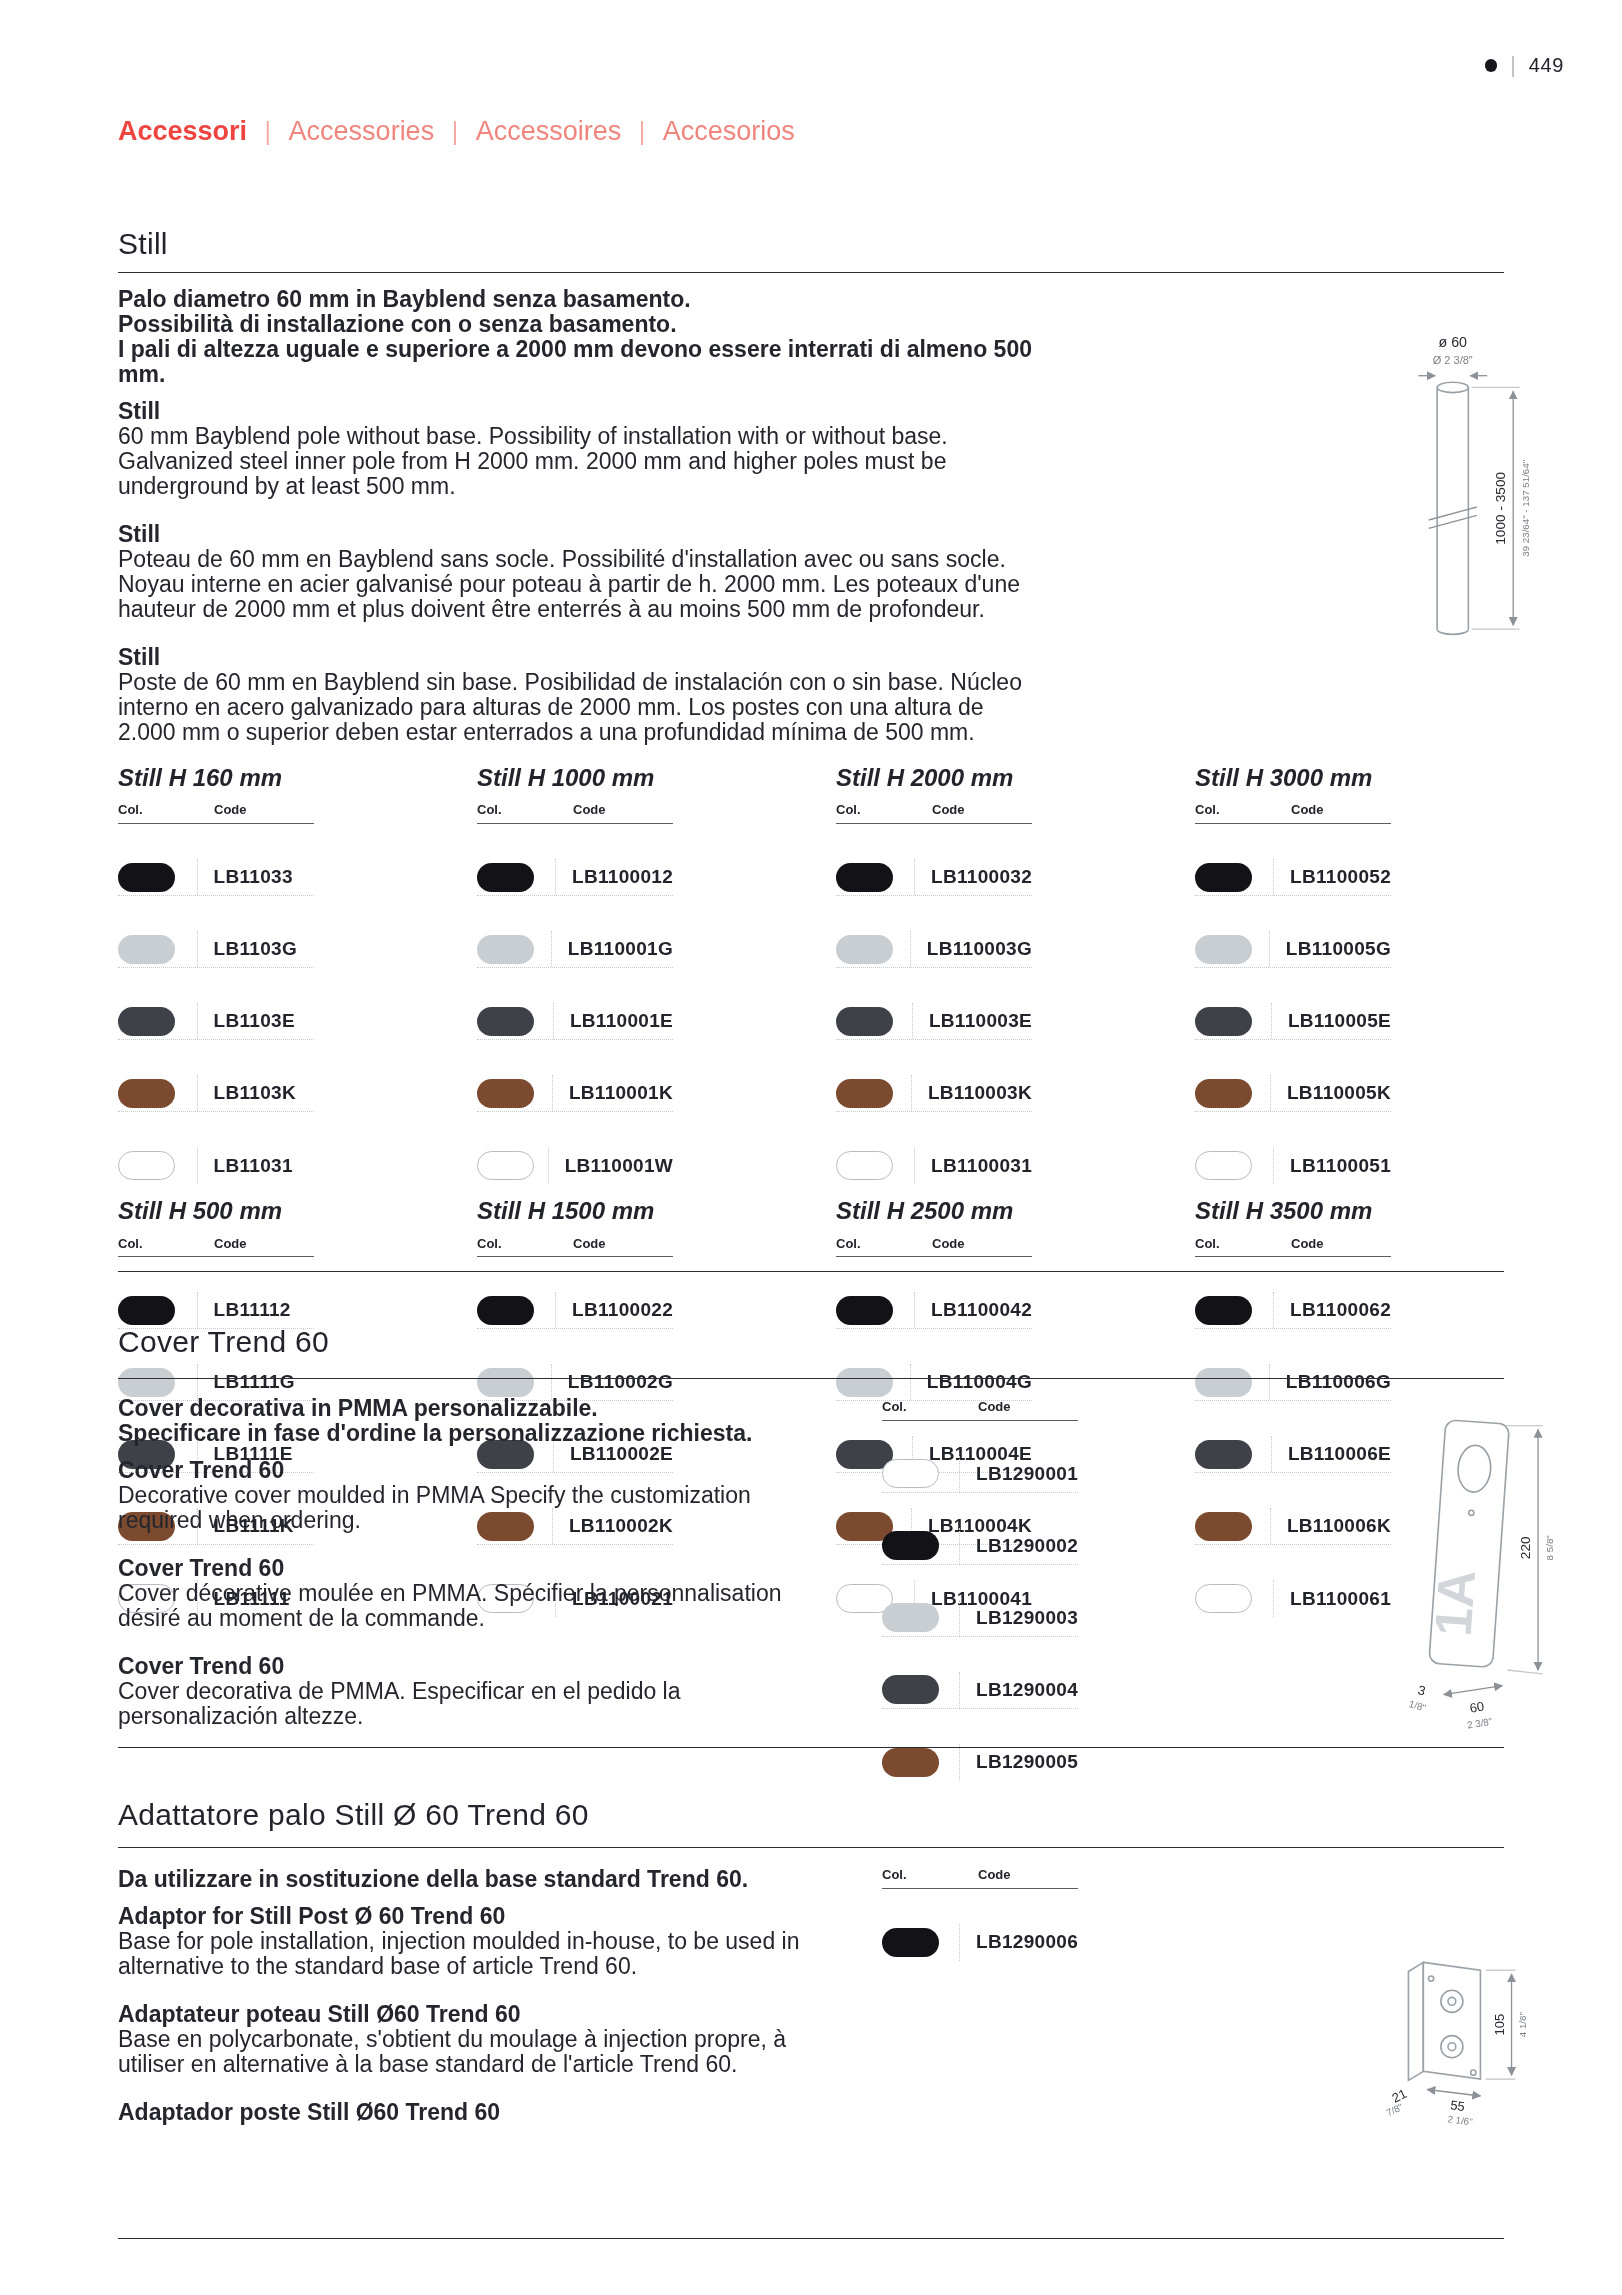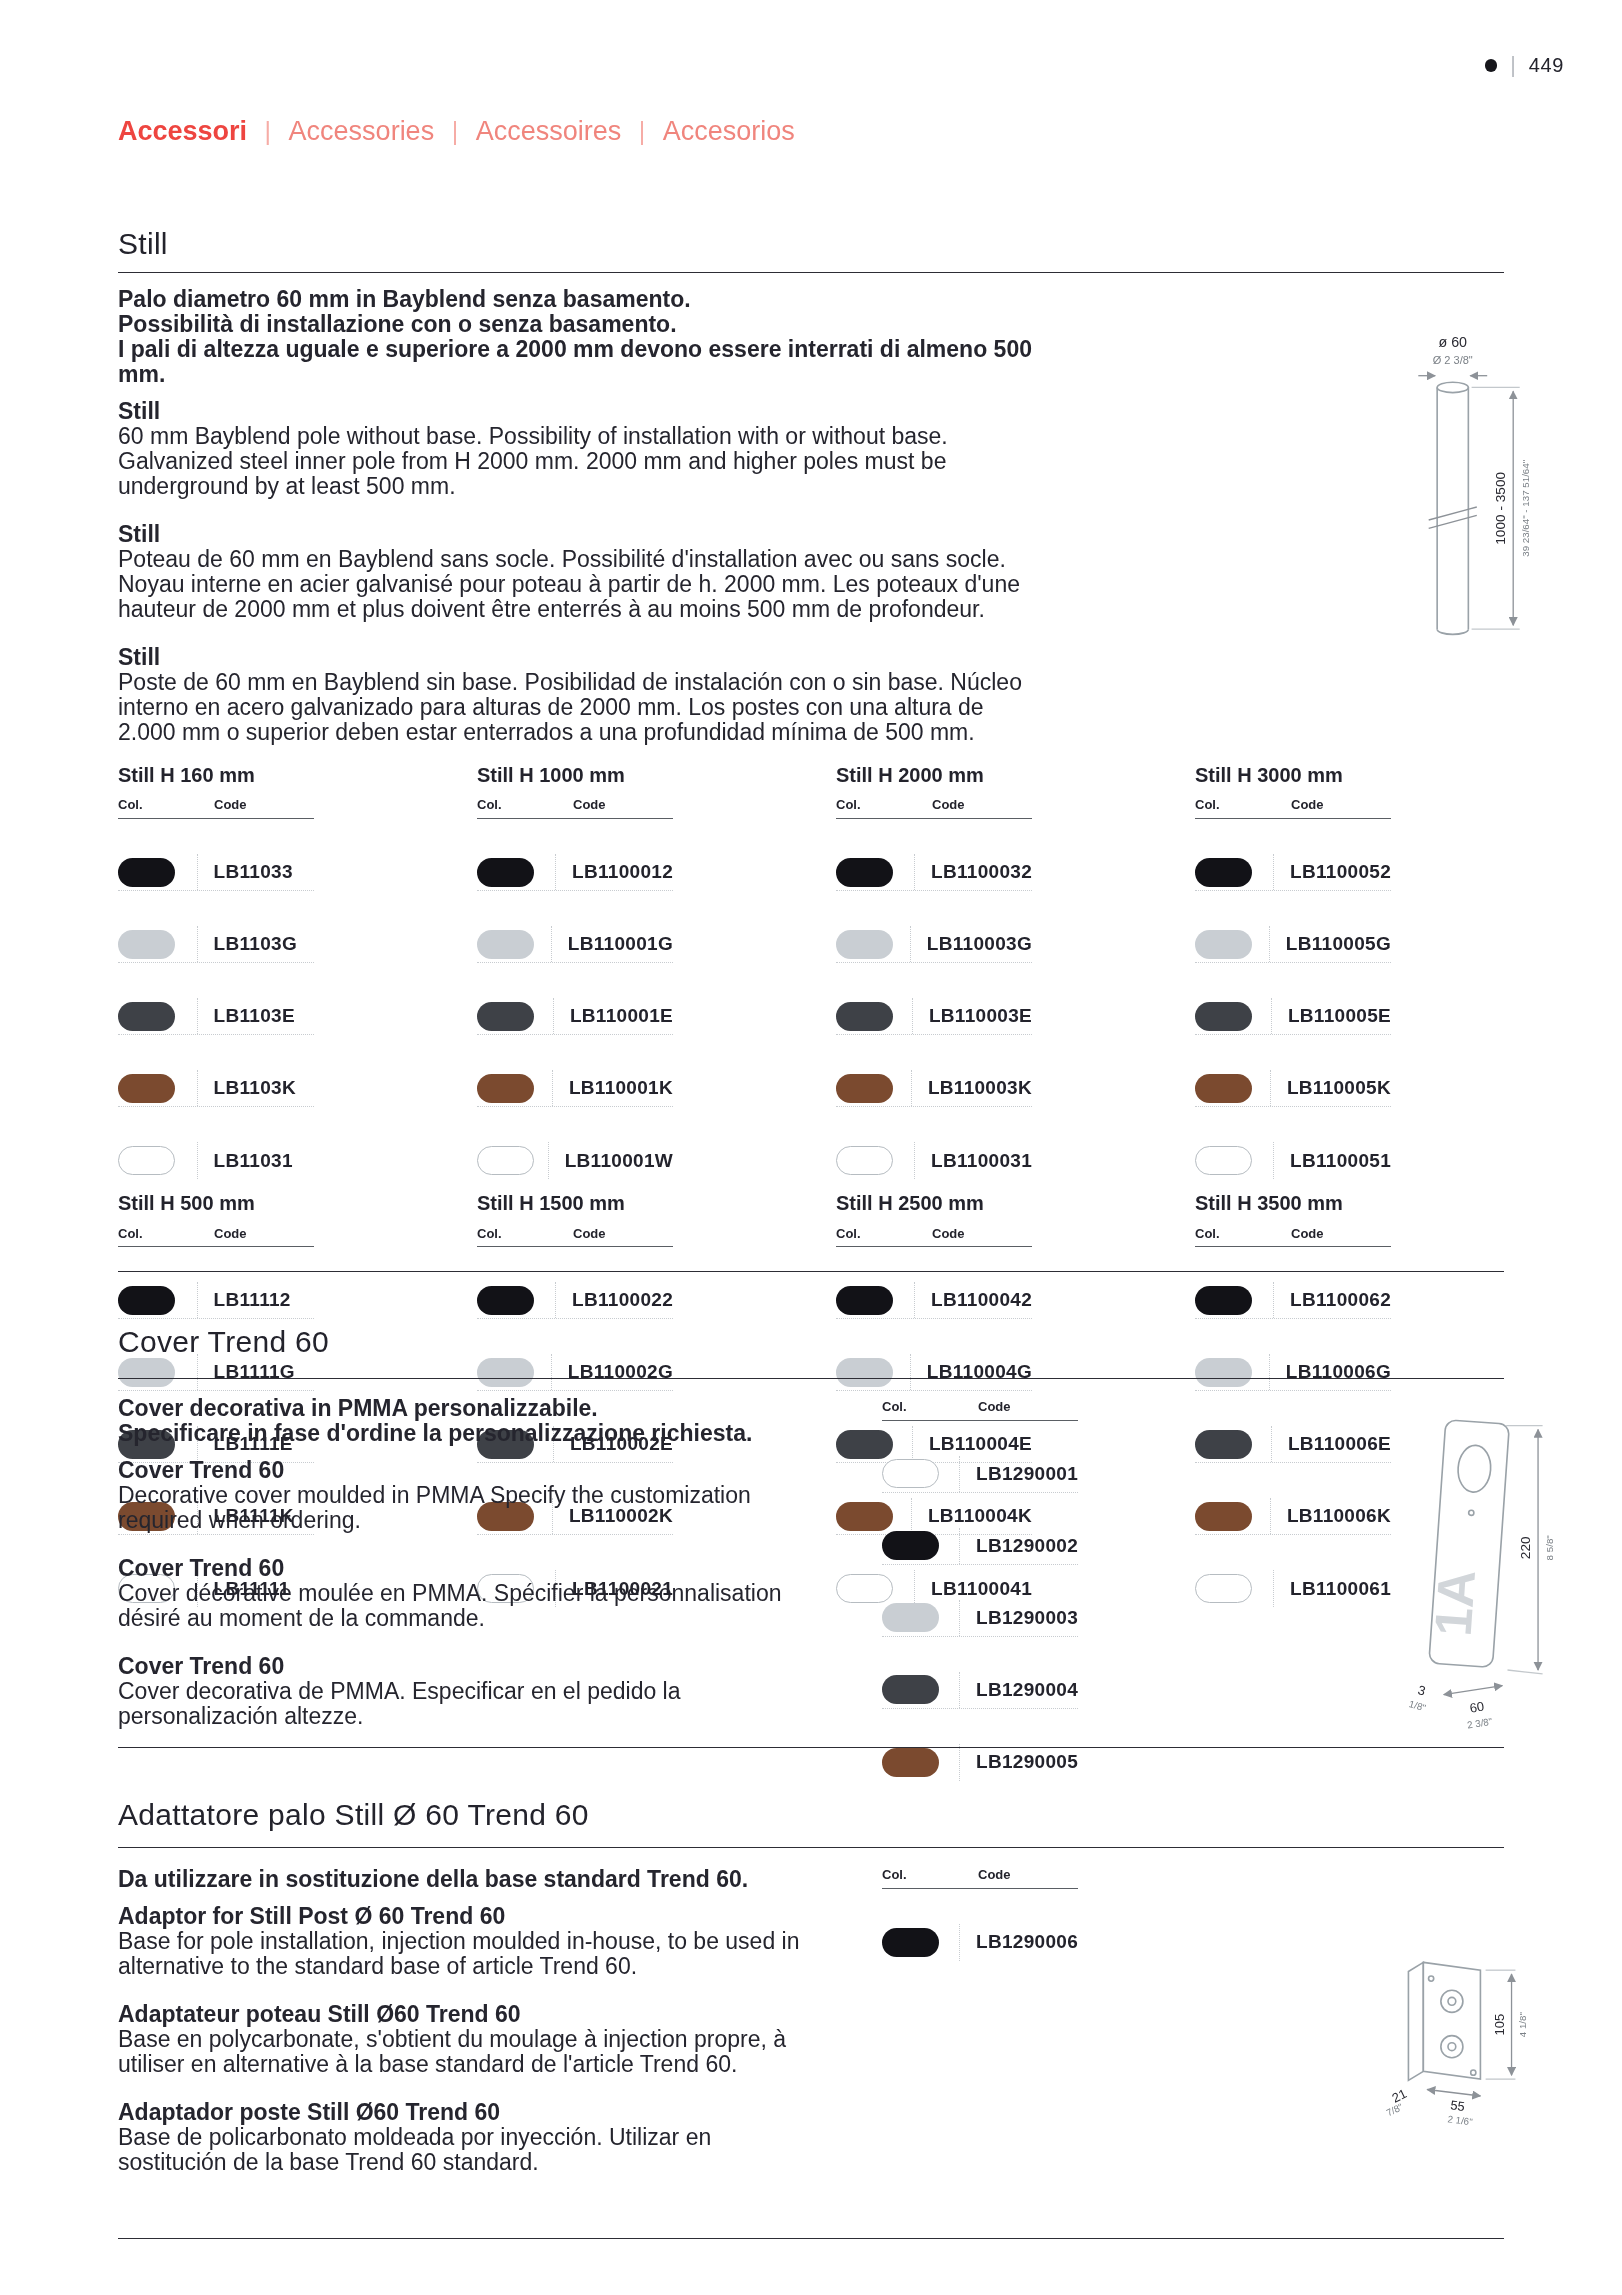--- a/index.html
+++ b/index.html
@@ -36,21 +36,21 @@
   .cover-text { top:1396px; width:702px; }
   .adapter-text { top:1867px; width:702px; }
   .intro { font-weight:700; margin-bottom:11.7px; }
   .block { margin-top:23.4px; }
   .intro + .block { margin-top:11.7px; }
   .block-title { font-weight:700; }
 
   
   .tables-grid { position:absolute; left:118px; top:764px; display:grid; grid-template-columns:repeat(4,359px); row-gap:13px; }
   .ptable { width:196px; }
-  .ptable-title { font-size:20px; font-weight:700; margin-bottom:10.4px; white-space:nowrap; }
+  .ptable-title { font-size:24px; font-weight:700; margin-bottom:10.4px; white-space:nowrap;font-style:italic; }
   .ptable-head { display:flex; align-items:baseline; font-size:13px; font-weight:700; padding-bottom:5.8px; border-bottom:1.3px solid #5a5e64; }
   .col-h { width:79px; }
   .code-h { padding-left:17px; }
   .prow { display:flex; align-items:center; height:37px; border-bottom:1.3px dotted #c8ccd0;margin-top:35px; }
   .prow:last-child { border-bottom:none; }
   .swatch-cell { width:79px; display:flex; align-items:center; height:100%; }
   .swatch { width:57px; height:29px; border-radius:15.6px; border:1.9px solid transparent; }
   .swatch[data-color="black"]      { background:#121217; }
   .swatch[data-color="silver"]     { background:#c9ced3; }
   .swatch[data-color="anthracite"] { background:#3e4147; }
@@ -545,21 +545,20 @@
     <div class="block">
       <div class="block-title">Adaptor for Still Post Ø 60 Trend 60</div>
       <div class="block-text">Base for pole installation, injection moulded in-house, to be used in alternative to the standard base of article Trend 60.</div>
     </div>
     <div class="block">
       <div class="block-title">Adaptateur poteau Still Ø60 Trend 60</div>
       <div class="block-text">Base en polycarbonate, s'obtient du moulage à injection propre, à utiliser en alternative à la base standard de l'article Trend 60.</div>
     </div>
     <div class="block">
       <div class="block-title">Adaptador poste Still Ø60 Trend 60</div>
-      <div class="block-text">Base de policarbonato moldeada por inyección. Utilizar en sostitución de la base Trend 60 standard.</div>
     </div>
   </div>
 
   <div class="side-table adapter-table">
     <div class="ptable-head">
       <span class="col-h">Col.</span>
       <span class="code-h">Code</span>
     </div>
     <div class="prow">
         <span class="swatch-cell">

